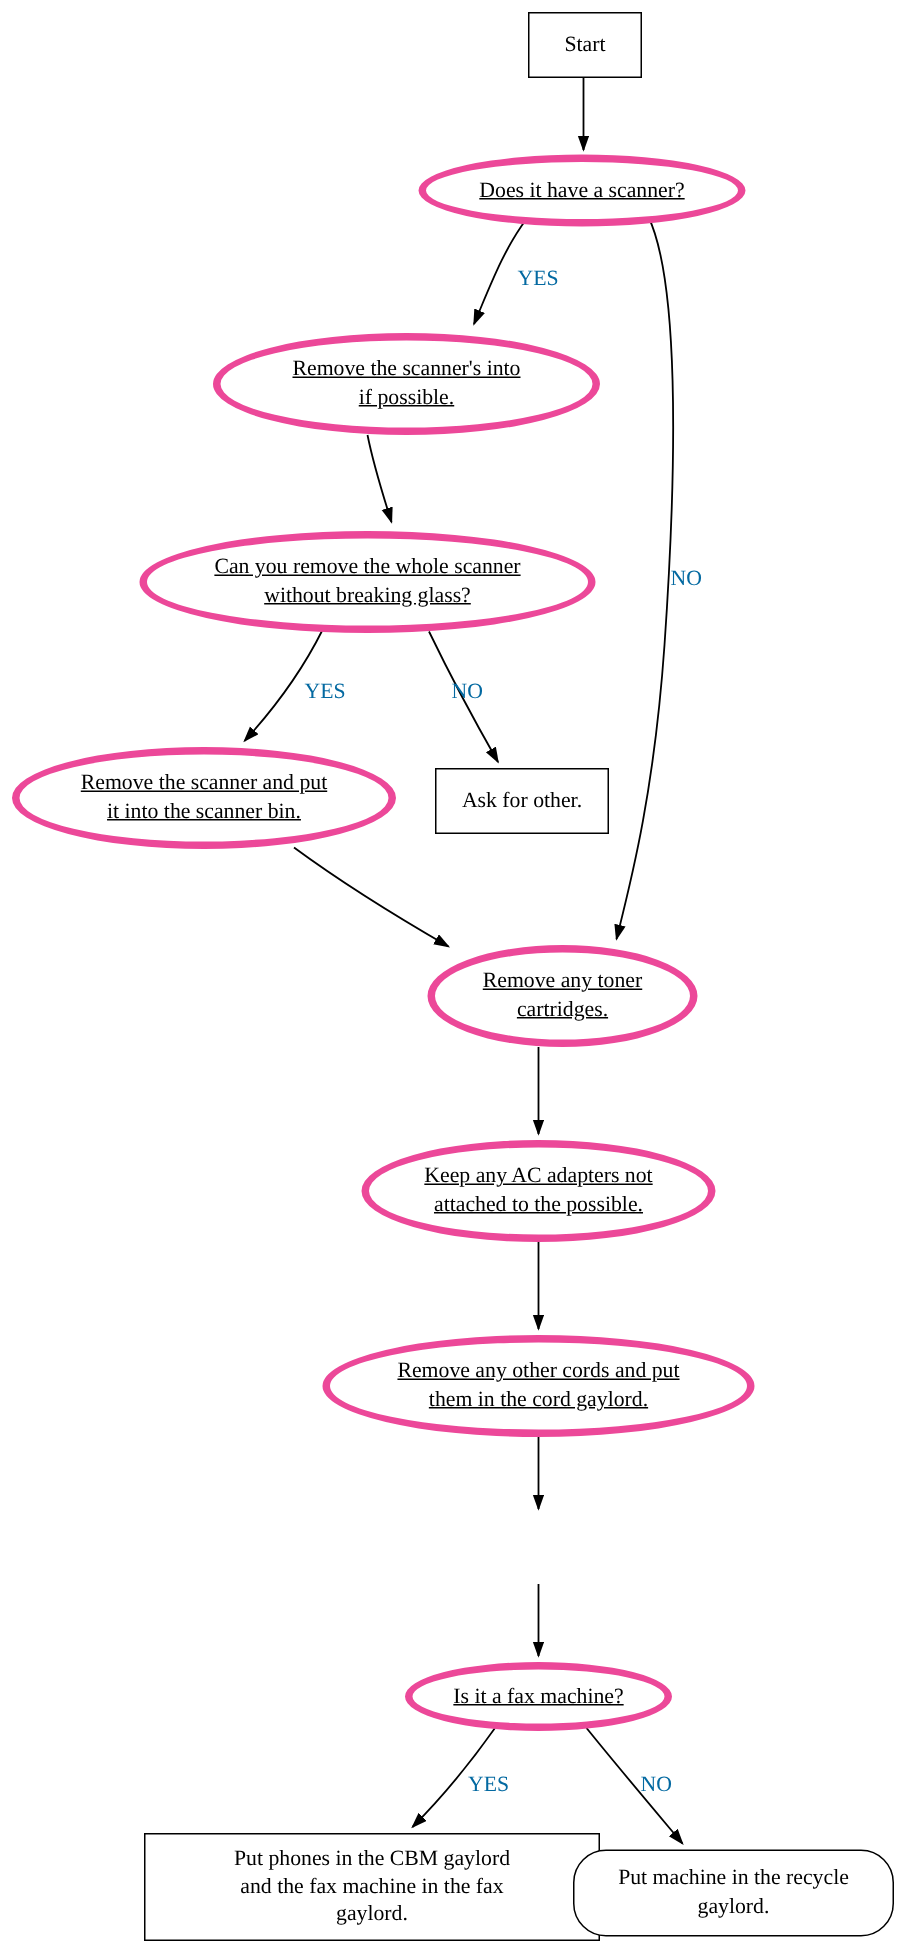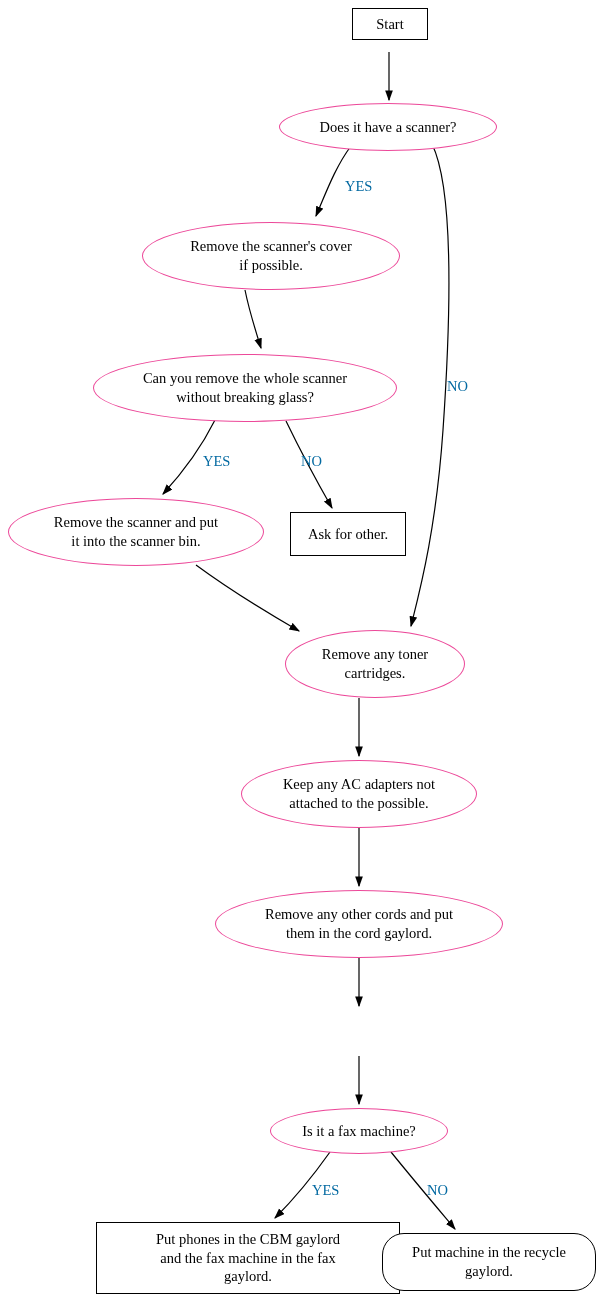--- a/index.html
+++ b/index.html
@@ -33,22 +33,23 @@
     color: #000000;
     font-size: 14.5px;
     line-height: 1.28;
     background: #ffffff;
   }
   .node.box {
     border: 1px solid #000000;
     border-radius: 0;
   }
   .node.ellipse {
-    border: 1px solid #ec4899;
+    border: 5px solid #ec4899;
     border-radius: 50%;
+    text-decoration: underline;
   }
   .node .label {
     padding: 0 6px;
     white-space: pre-line;
   }
   .edge-label {
     position: absolute;
     color: #0369a1;
     font-size: 14.5px;
     font-family: Liberation Serif, serif;
@@ -89,30 +90,30 @@
       <path d="M359,958 L359,1006"></path>
 
       <path d="M359,1056 L359,1104"></path>
 
       <path d="M330,1152 C313,1176 295,1198 275,1218"></path>
 
       <path d="M391,1152 C412,1178 434,1204 455,1229"></path>
     </g>
   </svg>
 
-  <div class="node box" style="left:352px; top:8px; width:76px; height:32px;">
+  <div class="node box" style="left:352px; top:8px; width:76px; height:44px;">
     <span class="label">Start</span>
   </div>
 
   <div class="node ellipse" style="left:279px; top:103px; width:218px; height:48px;">
     <span class="label">Does it have a scanner?</span>
   </div>
 
   <div class="node ellipse" style="left:142px; top:222px; width:258px; height:68px;">
-    <span class="label">Remove the scanner's cover
+    <span class="label">Remove the scanner's into
 if possible.</span>
   </div>
 
   <div class="node ellipse" style="left:93px; top:354px; width:304px; height:68px;">
     <span class="label">Can you remove the whole scanner
 without breaking glass?</span>
   </div>
 
   <div class="node ellipse" style="left:8px; top:498px; width:256px; height:68px;">
     <span class="label">Remove the scanner and put

